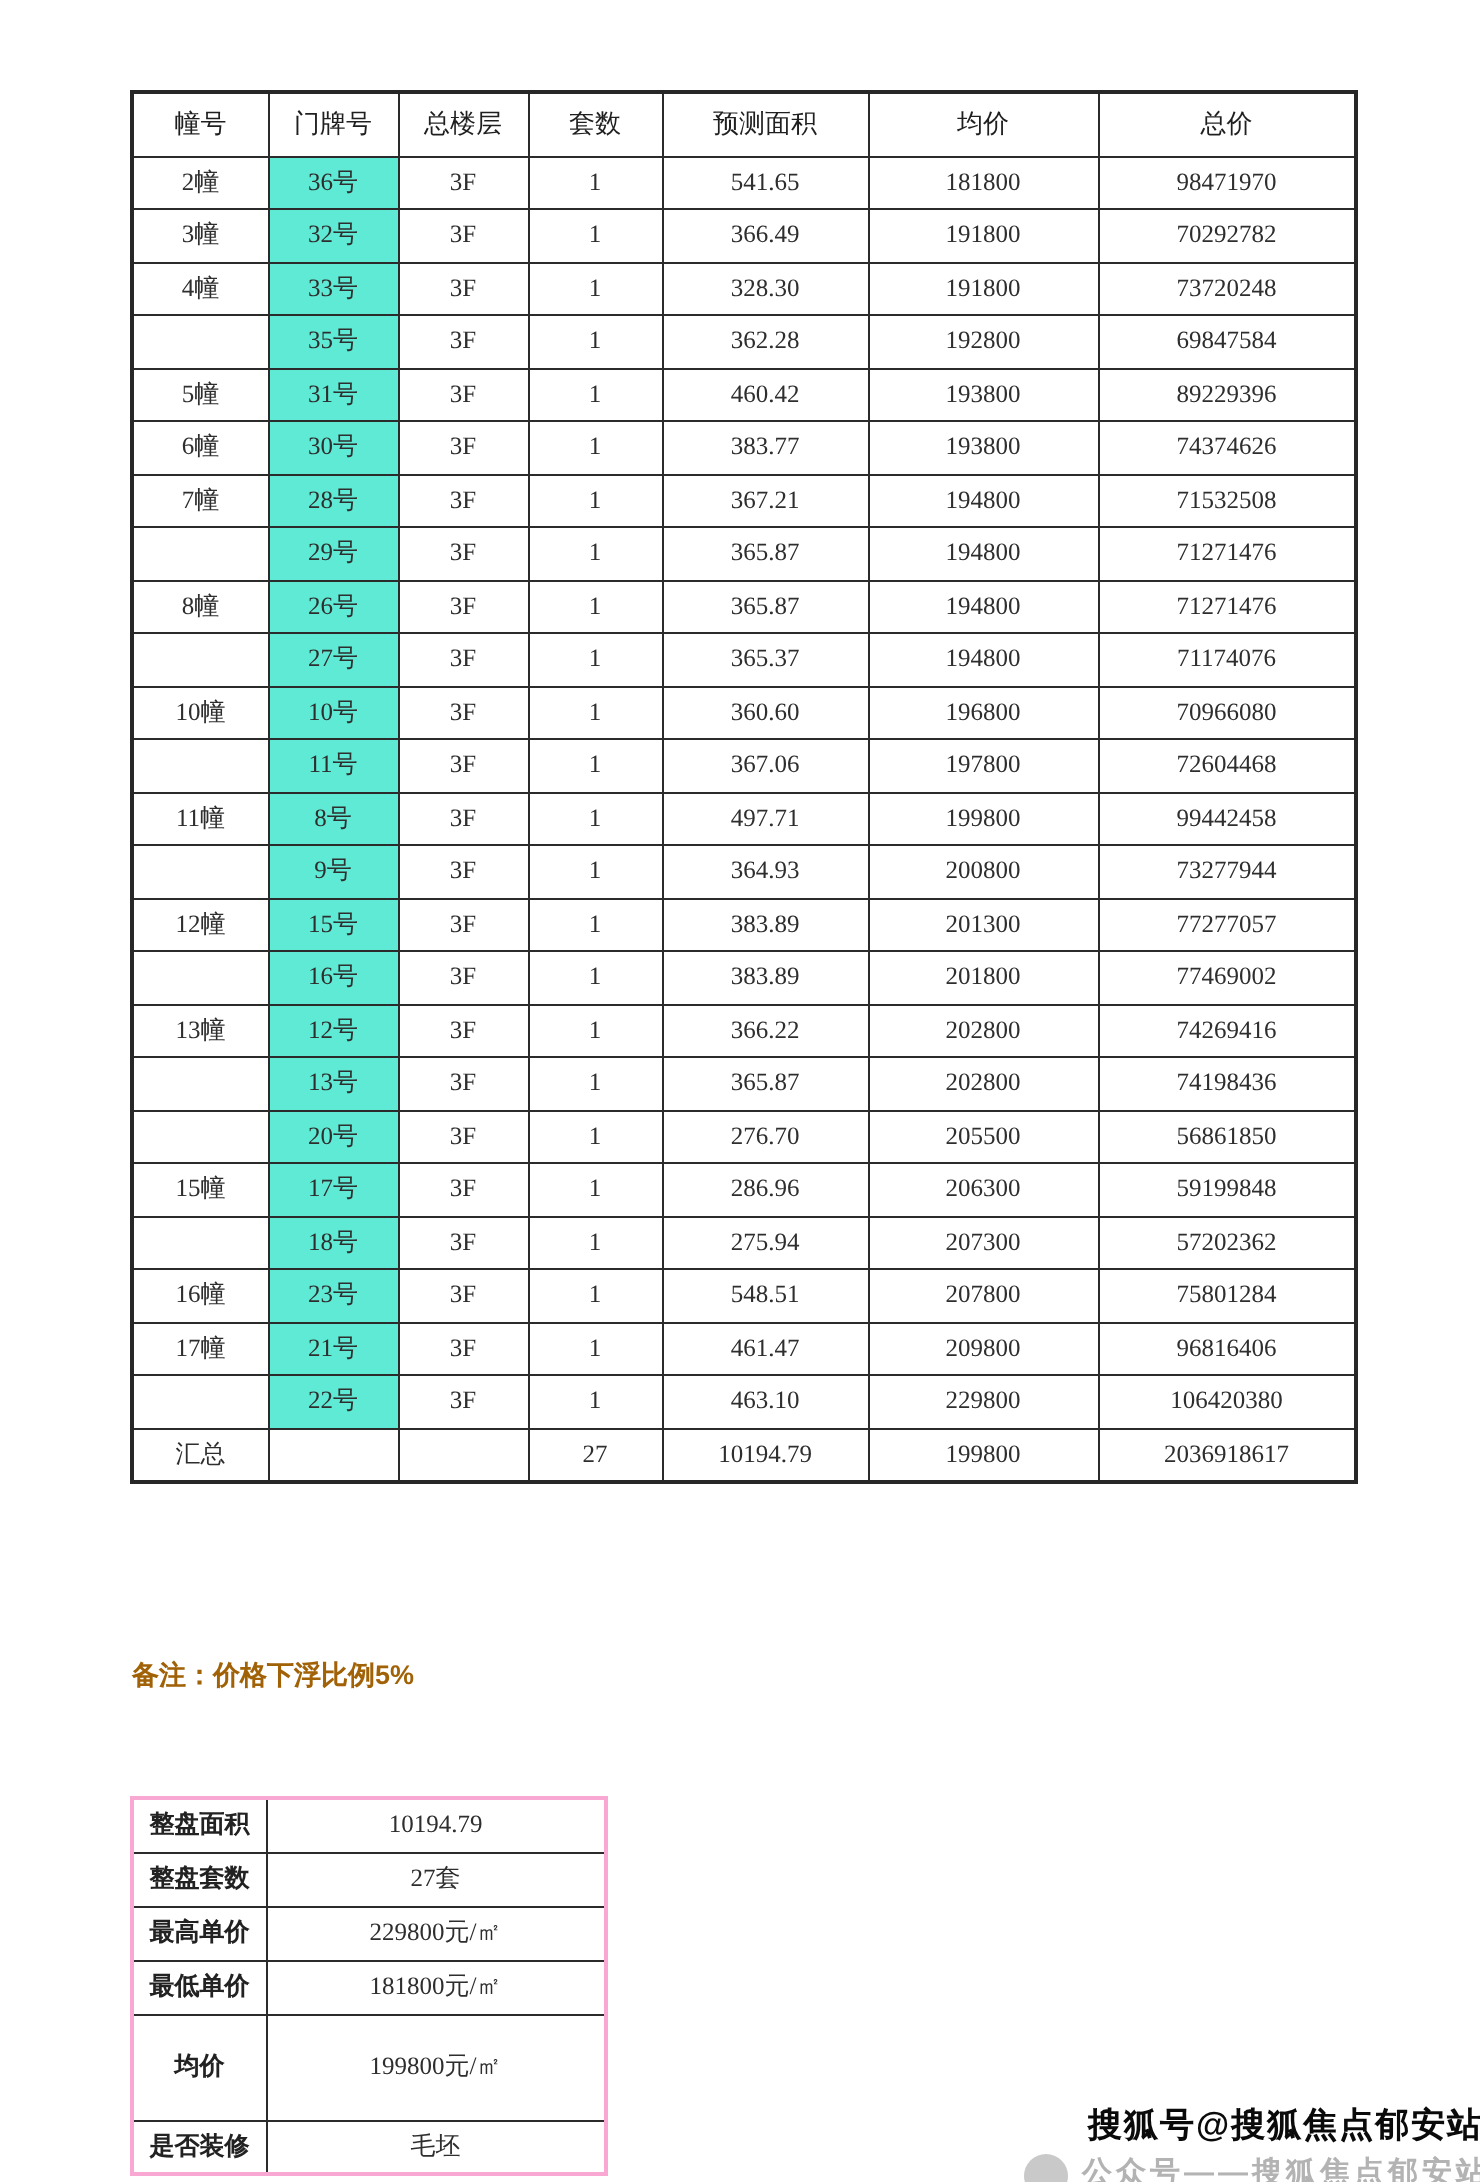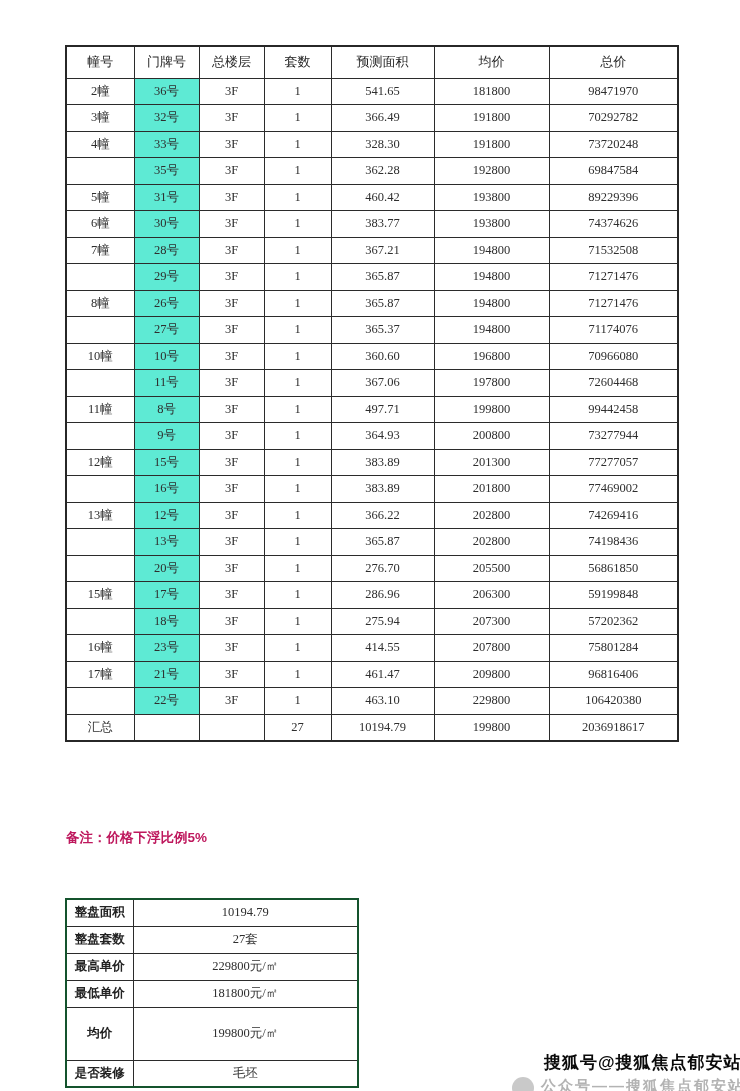--- a/index.html
+++ b/index.html
@@ -4,23 +4,23 @@
 <style>
   *{margin:0;padding:0;box-sizing:border-box}
   html,body{width:740px;height:1091px}
   body{position:relative;background:#ffffff;font-family:"Liberation Serif",serif;color:#2d2d2d;overflow:hidden}
   table{border-collapse:collapse;table-layout:fixed}
   .main-table{position:absolute;left:65px;top:45px;width:612px;border:2px solid #272727}
   .main-table th,.main-table td{border:1px solid #2b2b2b;text-align:center;vertical-align:middle;
      font-size:12.5px;height:26.5px;overflow:hidden;white-space:nowrap;color:#2e2e2e}
   .main-table th{font-size:13px;font-weight:normal;height:32px;color:#1f1f1f}
   .main-table td.green{background:#5eead4}
-  .note{position:absolute;left:66px;top:829px;font-weight:bold;font-size:13.5px;color:#be185d;
+  .note{position:absolute;left:66px;top:829px;font-weight:bold;font-size:13.5px;color:#a16207;
      font-family:"Liberation Sans",sans-serif}
-  .info-table{position:absolute;left:65px;top:898px;width:294px;border:2px solid #14532d}
+  .info-table{position:absolute;left:65px;top:898px;width:239px;border:2px solid #f9a8d4}
   .info-table td{border:1px solid #2b2b2b;text-align:center;vertical-align:middle;font-size:12.5px;
      height:27px;color:#2e2e2e}
   .info-table td.lbl{font-weight:bold;width:67px;color:#222}
   .info-table tr.row-tall td{height:53px}
   .watermark{position:absolute;left:544px;top:1051px;font-family:"Liberation Sans",sans-serif;
      font-weight:bold;font-size:17px;color:#0a0a0a;letter-spacing:1px;white-space:nowrap;
      text-shadow:-1px -1px 0 #fff,1px -1px 0 #fff,-1px 1px 0 #fff,1px 1px 0 #fff,
        -2px 0 0 #fff,2px 0 0 #fff,0 2px 0 #fff,0 -2px 0 #fff}
   .wm-avatar{position:absolute;left:512px;top:1077px;width:22px;height:22px;border-radius:50%;
      background:#c9c9c9}
@@ -263,21 +263,21 @@
         <td>275.94</td>
         <td>207300</td>
         <td>57202362</td>
       </tr>
 
       <tr>
         <td>16幢</td>
         <td class="green">23号</td>
         <td>3F</td>
         <td>1</td>
-        <td>414.55</td>
+        <td>548.51</td>
         <td>207800</td>
         <td>75801284</td>
       </tr>
 
 
       <tr>
         <td>17幢</td>
         <td class="green">21号</td>
         <td>3F</td>
         <td>1</td>

